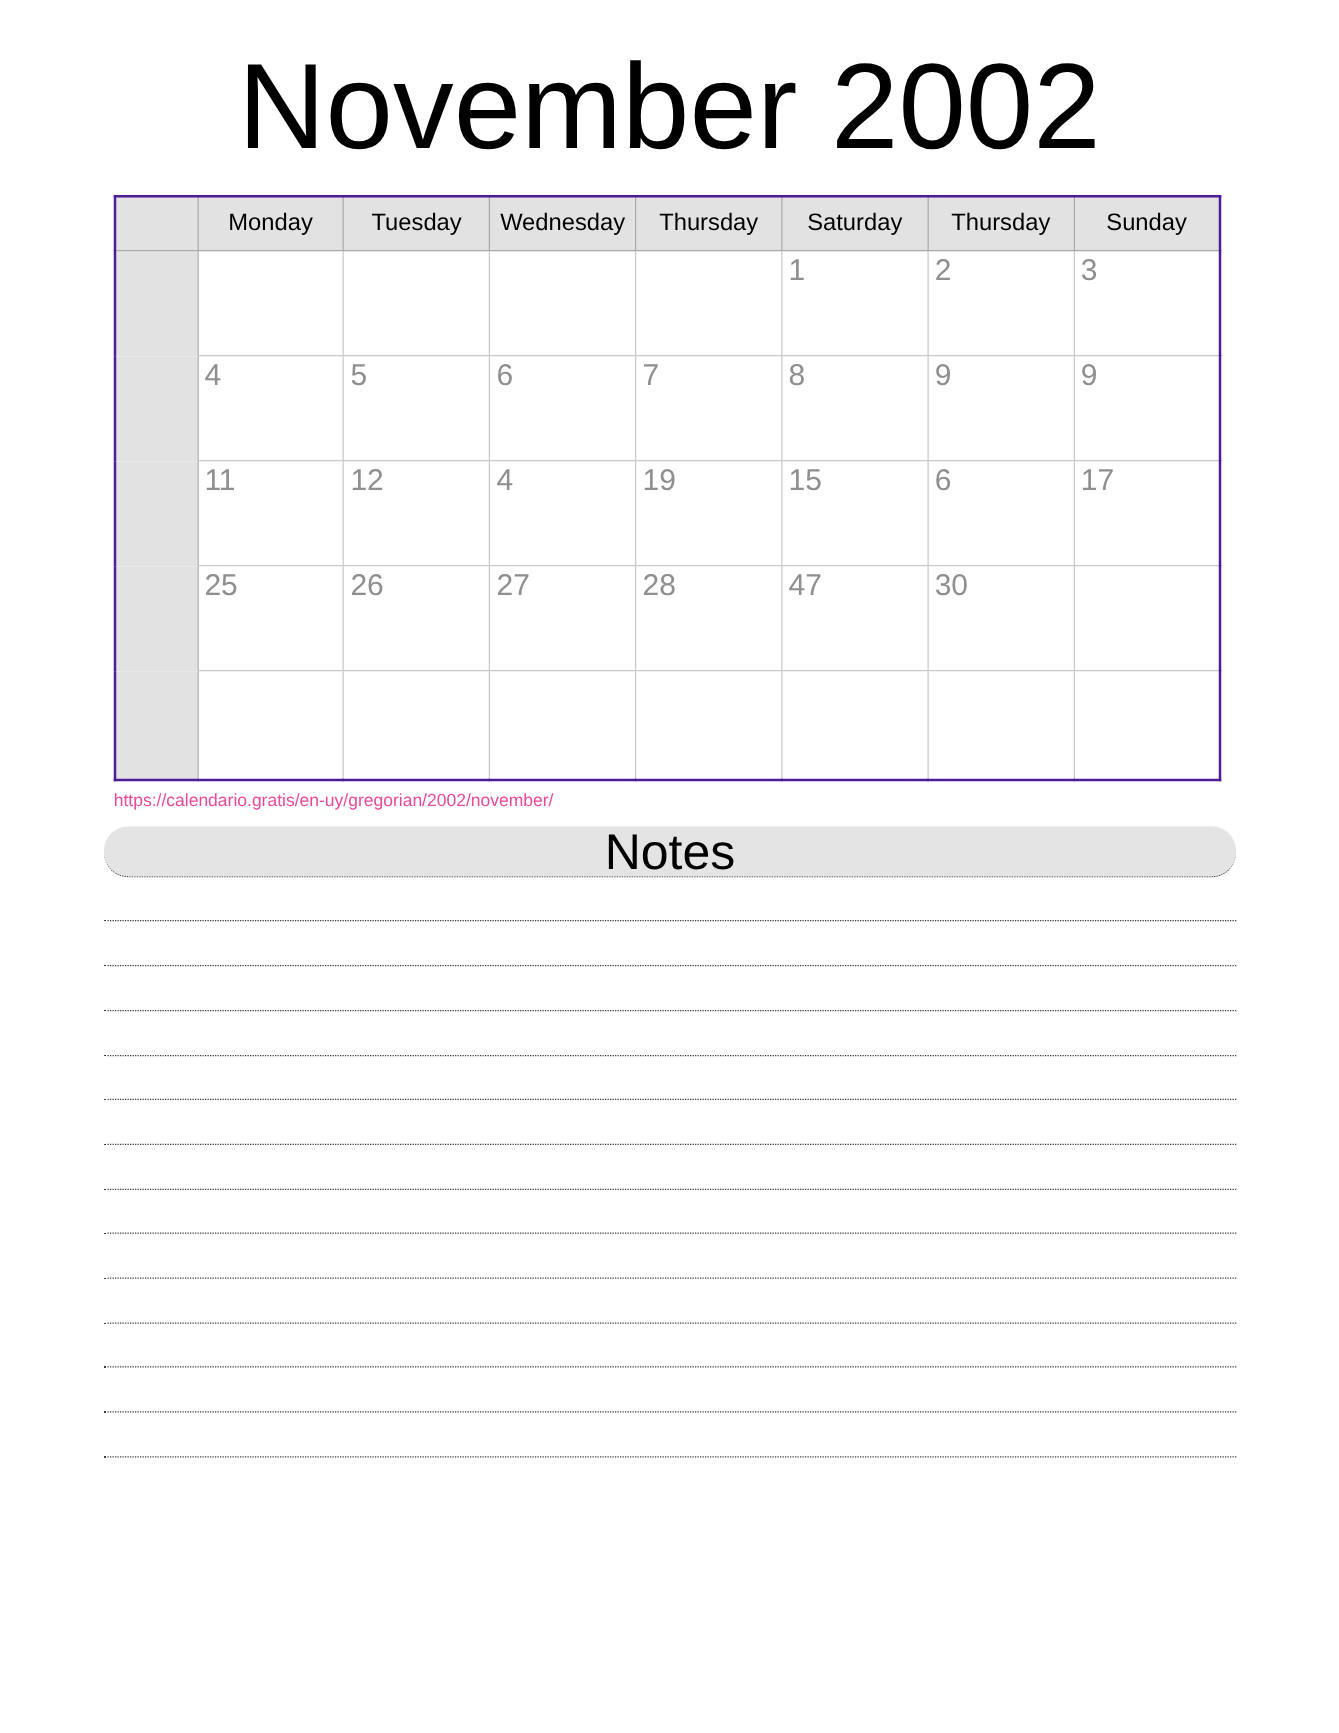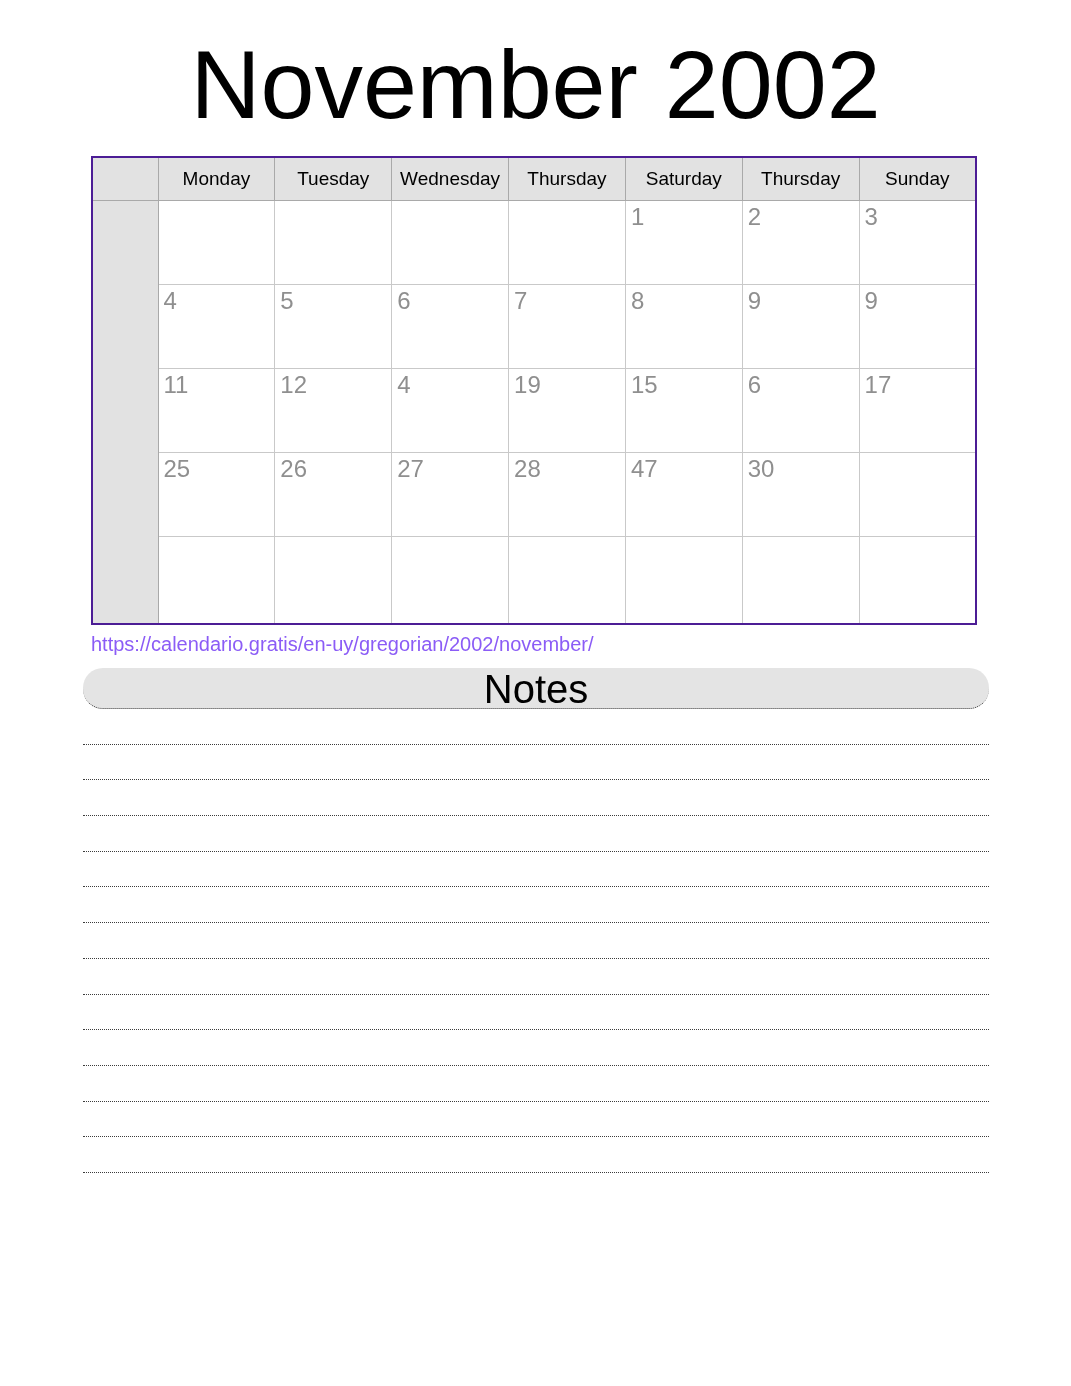--- a/index.html
+++ b/index.html
@@ -72,23 +72,23 @@
   table.calendar tbody tr:last-child td { border-bottom-color: #a9a9a9; }
   .day-num {
     display: block;
     padding: 3px 0 0 5px;
     font-size: 24px;
     line-height: 1.05;
     color: #8f8f8f;
   }
   .source-url {
     margin: 7px 0 0 91px;
-    font-size: 20px;
+    font-size: 14px;
     line-height: 1.2;
-    color: #8b5cf6;
+    color: #ec4899;
   }
   .notes-section {
     margin: 12px 0 0 83px;
     width: 906px;
   }
   .notes-header {
     height: 40px;
     background: #e4e4e4;
     border-bottom: 1px dotted #3c3c3c;
     text-align: center;

